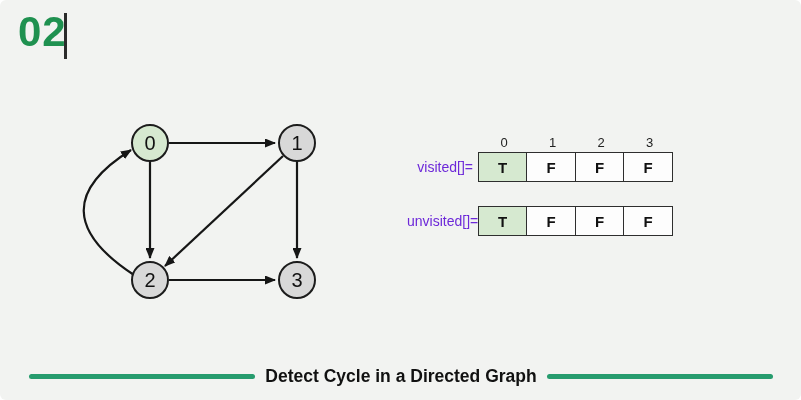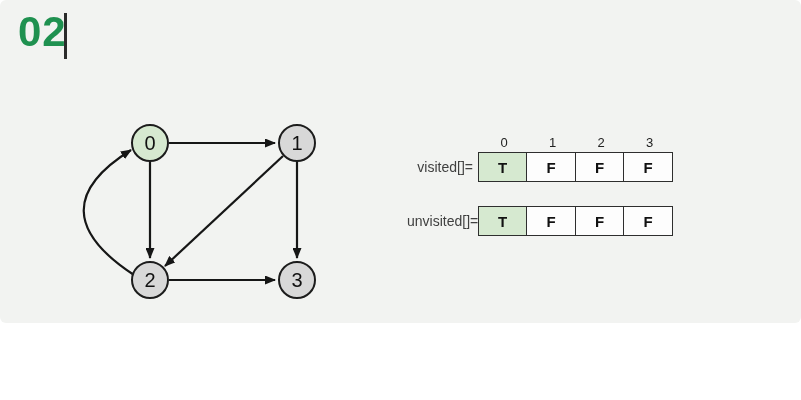--- a/index.html
+++ b/index.html
@@ -1,18 +1,18 @@
 <!DOCTYPE html>
 <html><head>
 <meta charset="utf-8">
 <style>
   html,body{margin:0;padding:0;background:#ffffff;}
   .canvas{
     position:relative;
-    width:801px;height:323px;
+    width:801px;height:400px;
     background:#f2f3f1;
     font-family:"Liberation Sans", sans-serif;
     color:#1a1a1a;
     overflow:hidden;
     border-radius:6px;
   }
   
   .step-num{
     position:absolute;left:18px;top:8px;
     font-size:42px;font-weight:800;letter-spacing:1px;
@@ -33,21 +33,21 @@
   .node-circle{stroke:#1c1c1c;stroke-width:2;}
   .node-label{font-family:"Liberation Sans",sans-serif;font-size:20px;fill:#111;text-anchor:middle;}
   
   .arrays{position:absolute;left:407px;top:135px;}
   .idx-row{display:flex;padding-left:72px;height:15px;}
   .idx{width:50px;margin-left:-1.5px;text-align:center;font-size:13px;color:#222;}
   .idx:first-child{margin-left:0;}
   .arr-row{display:flex;align-items:center;position:absolute;left:0;}
   .arr-row.visited{top:17px;}
   .arr-row.recstack{top:71px;}
-  .arr-label{width:72px;text-align:right;padding-right:6px;font-size:14px;color:#404040;box-sizing:border-box;}
+  .arr-label{width:72px;text-align:right;padding-right:6px;font-size:14px;color:#6d28d9;box-sizing:border-box;}
   .acell{
     box-sizing:border-box;
     width:50px;height:30px;margin-left:-1.5px;
     border:1.6px solid #2e2e2e;background:#fdfdfd;
     display:flex;align-items:center;justify-content:center;
     font-size:15px;font-weight:600;color:#111;
   }
   .acell:first-of-type{margin-left:0;}
   .acell.hl{background:#d6e9d0;}
   
@@ -124,16 +124,17 @@
       <span class="arr-label">unvisited[]=</span>
       <span class="acell hl">T</span>
       <span class="acell">F</span>
       <span class="acell">F</span>
       <span class="acell">F</span>
     </div>
   </div>
 
   <div class="footer">
     <div class="footer-line"></div>
+    <div class="footer-title">Detect Cycle in a Directed Graph</div>
     <div class="footer-line"></div>
   </div>
 
 </div>
 
 </body></html>

